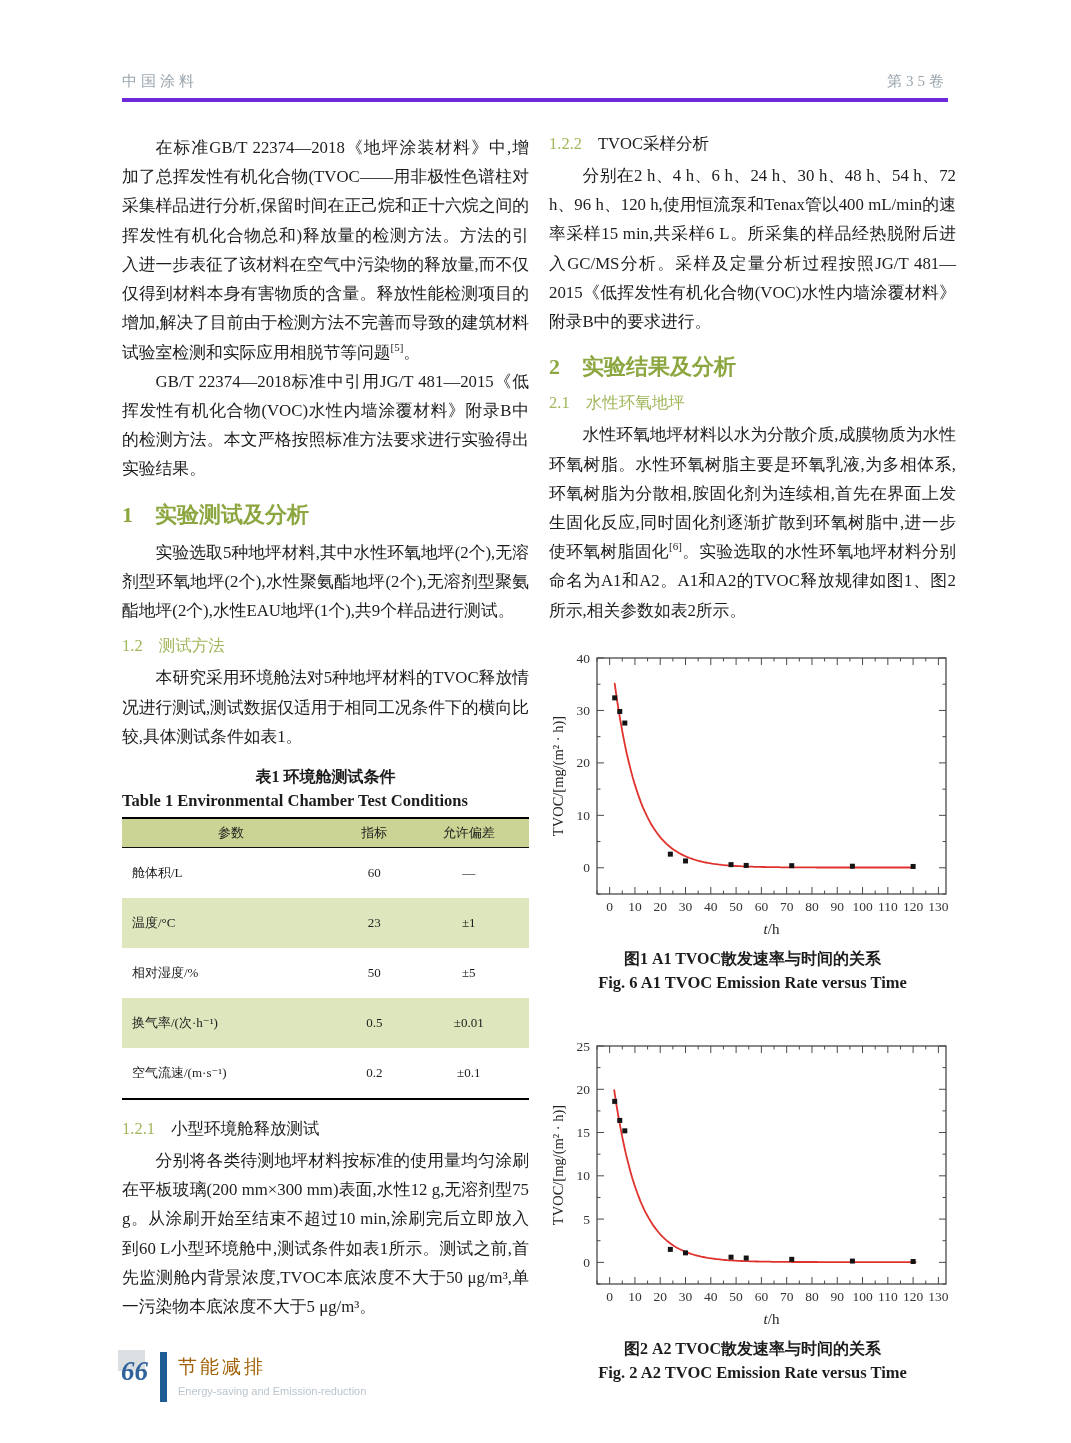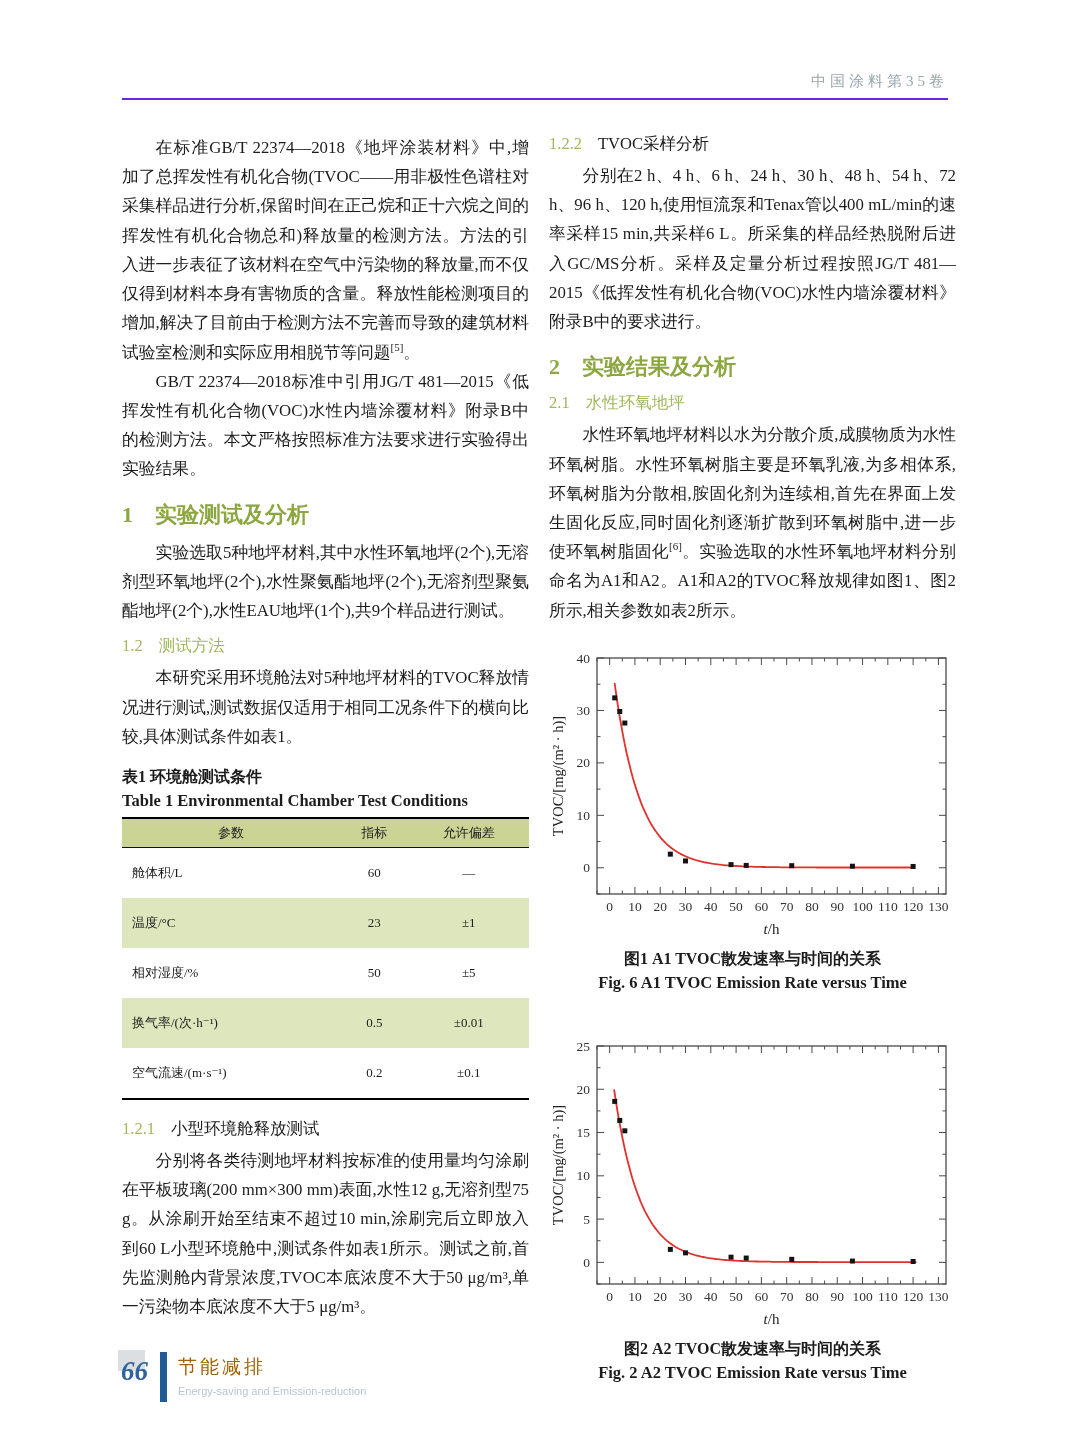--- a/index.html
+++ b/index.html
@@ -1,32 +1,32 @@
 <!DOCTYPE html>
 <html><head>
 <meta charset="utf-8">
 <style>
   html,body{margin:0;padding:0;background:#ffffff;}
   .page{position:relative;width:1071px;height:1443px;background:#fff;overflow:hidden;
         font-family:"Liberation Serif","DejaVu Serif",serif;color:#1c1c1c;}
-  .pghead{position:absolute;left:122px;top:72px;width:826px;display:flex;justify-content:flex-end;
-        color:#9aa6ae;font-size:15px;letter-spacing:4px;padding-bottom:7px;border-bottom:2px solid #6d28d9;}
+  .pghead{position:absolute;left:122px;top:72px;width:826px;display:flex;justify-content:space-between;
+        color:#9aa6ae;font-size:15px;letter-spacing:4px;padding-bottom:7px;border-bottom:4px solid #6d28d9;}
   .columns{position:absolute;left:122px;top:116px;width:834px;display:flex;gap:20px;}
   .col{width:407px;}
   .col > :first-child{margin-top:17px;}
   p.body{font-size:16.8px;line-height:1.74;text-align:justify;text-indent:2em;margin:0;}
   sup{font-size:11px;}
   .sec-h1{color:#8ca640;font-size:22px;font-weight:bold;margin:16px 0 8px 0;}
   .sec-h1 .num{margin-right:22px;}
   .sec-h2{color:#a0b75b;font-size:16.5px;font-weight:normal;margin:10px 0 6px 0;}
   .sec-h2 .num{margin-right:16px;}
   .sec-h3{font-size:16.5px;font-weight:normal;color:#1c1c1c;margin:10px 0 6px 0;}
   .sec-h3 .num{color:#a0b75b;margin-right:16px;}
   .tablewrap{margin-top:16px;}
-  .tcap-zh{font-size:16px;font-weight:bold;margin:0 0 3px 0;}
+  .tcap-zh{text-align:center;font-size:16px;font-weight:bold;margin:0 0 3px 0;}
   .tcap-en{text-align:left;font-size:16.5px;font-weight:bold;margin:0 0 6px 0;}
   table.t1{width:100%;border-collapse:collapse;font-size:13px;
         border-top:2.5px solid #000;border-bottom:2.5px solid #000;}
   table.t1 th{background:#cbd494;font-weight:normal;padding:5px 4px;text-align:center;
         border-bottom:1.5px solid #111;}
   table.t1 td{padding:16px 4px;text-align:center;}
   table.t1 td:first-child{text-align:left;padding-left:10px;}
   table.t1 tbody tr:nth-child(even){background:#dde6bc;}
   .figure{margin-top:26px;text-align:center;}
   .figure.second{margin-top:46px;}

